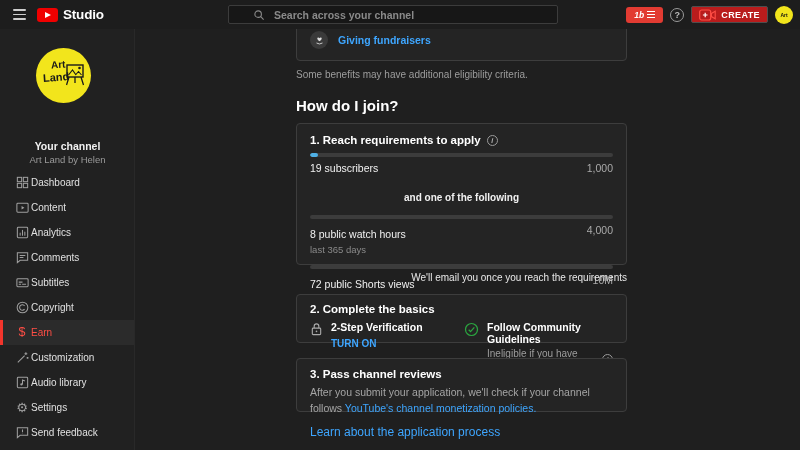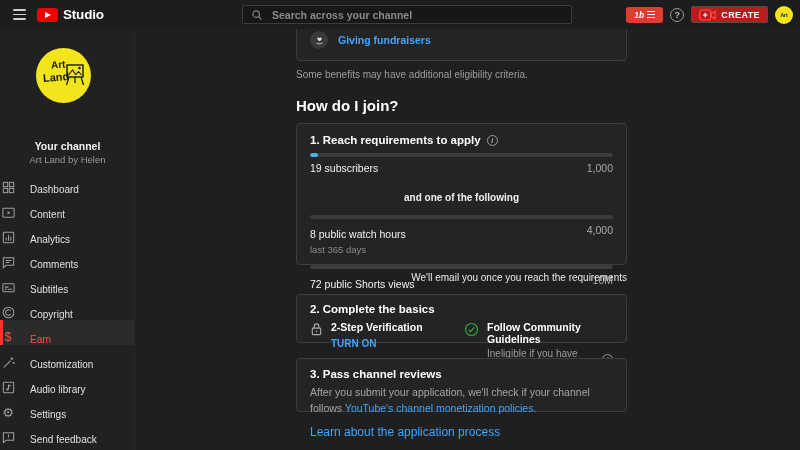--- a/index.html
+++ b/index.html
@@ -8,21 +8,21 @@
         font-family:"Liberation Sans","DejaVu Sans",sans-serif;color:#f1f1f1;}
 
   
   .topbar{position:absolute;top:0;left:0;width:800px;height:29px;background:#1d1d1d;z-index:5;}
   .hamburger{position:absolute;left:13px;top:9px;width:13px;height:11px;display:flex;flex-direction:column;justify-content:space-between;cursor:pointer;}
   .hamburger span{display:block;height:1.6px;background:#cfcfcf;border-radius:1px;}
   .logo{position:absolute;left:37px;top:7px;display:flex;align-items:center;gap:5px;cursor:pointer;}
   .logo-play{width:21px;height:14px;background:#f00000;border-radius:3px;display:flex;align-items:center;justify-content:center;}
   .logo-play i{display:block;width:0;height:0;border-style:solid;border-width:3.5px 0 3.5px 6px;border-color:transparent transparent transparent #fff;}
   .logo-text{font-size:13.5px;font-weight:bold;letter-spacing:-0.2px;color:#fff;}
-  .search{position:absolute;left:242px;top:5px;width:330px;height:19px;background:#171717;border:1px solid #3c3c3c;border-radius:2px;display:flex;align-items:center;padding:0 8px;gap:7px;}
+  .search{position:absolute;left:228px;top:5px;width:330px;height:19px;background:#171717;border:1px solid #3c3c3c;border-radius:2px;display:flex;align-items:center;padding:0 24px;gap:7px;}
   .search input{flex:1;background:transparent;border:none;outline:none;color:#ddd;font-size:10.5px;font-family:inherit;}
   .search input::placeholder{color:#8a8a8a;font-weight:bold;}
   .tr-cluster{position:absolute;right:7px;top:0;height:29px;display:flex;align-items:center;gap:7px;}
   .ext-badge{width:37px;height:16px;background:#e23b32;border-radius:3px;display:flex;align-items:center;justify-content:center;gap:3px;cursor:pointer;}
   .ext-badge b{color:#fff;font-size:8.5px;font-style:italic;}
   .ext-lines{display:flex;flex-direction:column;gap:1.5px;}
   .ext-lines span{display:block;width:8px;height:1.4px;background:#fff;}
   .help-icon{width:14px;height:14px;border:1.3px solid #9a9a9a;border-radius:50%;color:#bbb;font-size:9px;font-weight:bold;display:flex;align-items:center;justify-content:center;cursor:pointer;}
   .create-btn{height:17px;border:1px solid #4e4e4e;border-radius:2px;background:#b91c1c;display:flex;align-items:center;gap:5px;padding:0 7px;cursor:pointer;}
   .create-btn .lbl{font-size:9px;font-weight:bold;color:#fff;letter-spacing:.4px;}
@@ -31,21 +31,21 @@
   
   .sidebar{position:absolute;top:29px;left:0;width:135px;bottom:0;background:#212121;border-right:1px solid #292929;}
   .ch-avatar{position:absolute;left:36px;top:19px;width:55px;height:55px;border-radius:50%;background:#f2e51c;cursor:pointer;overflow:hidden;}
   .ch-avatar .a1{position:absolute;left:15px;top:11px;font-size:10px;font-weight:bold;color:#1a1a1a;transform:rotate(-4deg);}
   .ch-avatar .a2{position:absolute;left:7px;top:23px;font-size:11px;font-weight:bold;color:#1a1a1a;transform:rotate(-4deg);}
   .ch-avatar svg{position:absolute;right:5px;top:16px;}
   .ch-title{position:absolute;top:111px;width:135px;text-align:center;font-size:10.5px;font-weight:bold;color:#f1f1f1;}
   .ch-name{position:absolute;top:125px;width:135px;text-align:center;font-size:9.5px;color:#9a9a9a;}
   .nav{position:absolute;top:112px;left:0;width:100%;}
   .nav{top:141px;}
-  .nav-item{position:relative;height:25px;display:flex;align-items:flex-end;gap:14px;cursor:pointer;color:#e0e0e0;}
+  .nav-item{position:relative;height:25px;display:flex;align-items:center;gap:1px;padding-left:14px;cursor:pointer;color:#e0e0e0;}
   .nav-item .nicon{width:16px;height:16px;display:flex;align-items:center;justify-content:center;color:#9f9f9f;flex:0 0 16px;}
   .nav-item .nlabel{font-size:10px;}
   .nav-item.active{background:#2b2b2b;color:#ff4e45;}
   .nav-item.active .nicon{color:#ff4e45;}
   .nav-item.active::before{content:"";position:absolute;left:0;top:0;bottom:0;width:3px;background:#f3352c;}
   .nav-foot{position:absolute;top:366px;left:0;width:100%;}
   .dollar{font-size:12.5px;font-weight:500;line-height:1;}
   .gear{font-size:13px;line-height:1;}
 
   

